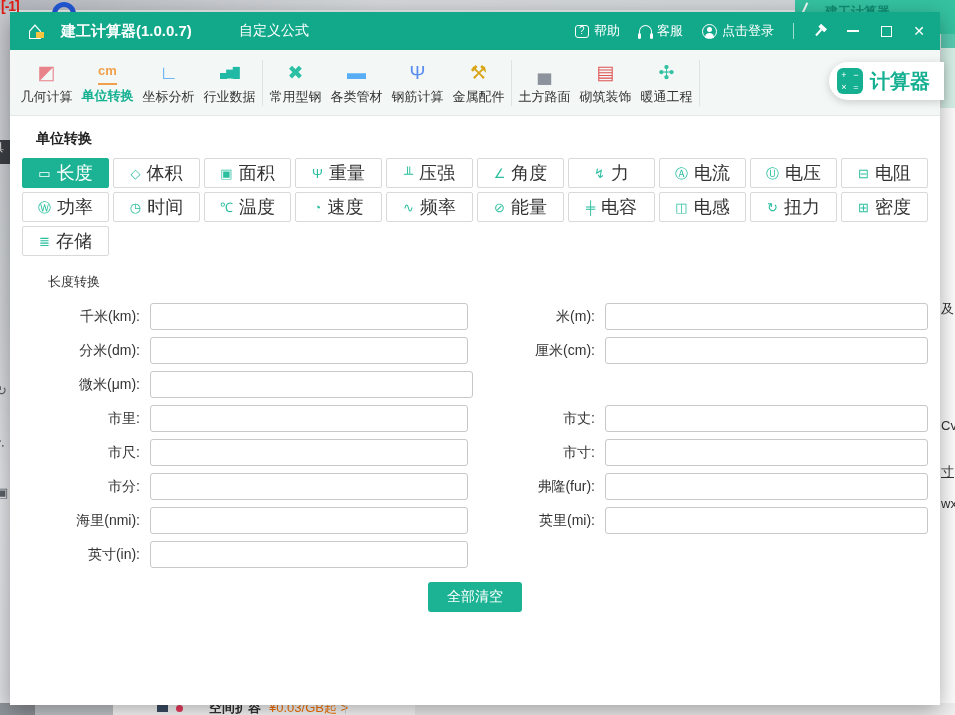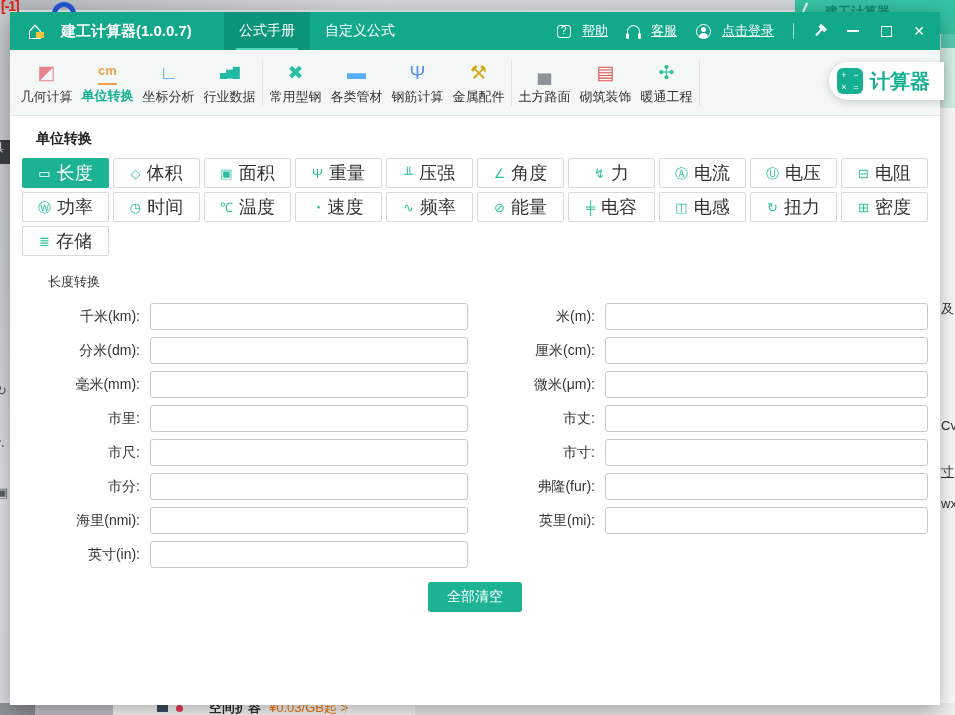--- a/index.html
+++ b/index.html
@@ -50,21 +50,21 @@
   .titlebar { height:38px; background:#12a98b; display:flex; align-items:center; color:#fff; }
   .app-icon { width:26px; height:24px; margin-left:17px; position:relative; flex:0 0 auto; }
   .app-icon::before { content:"⌂"; position:absolute; left:0; top:-4px; font-size:26px; color:#fff; font-weight:bold; }
   .app-icon::after { content:""; position:absolute; left:9px; top:13px; width:8px; height:6px; background:#f5c542; }
   .app-title { font-size:15px; font-weight:bold; margin-left:8px; }
   .tabs { display:flex; height:38px; margin-left:32px; }
   .tab { padding:0 15px; display:flex; align-items:center; font-size:14px; cursor:default; position:relative; }
   .tab.active { background:#0b9478; }
   .tab.active::after { content:""; position:absolute; left:12px; right:12px; bottom:0; height:2px; background:#55d6ba; }
   .tb-actions { margin-left:auto; display:flex; align-items:center; gap:7px; font-size:13px; }
-  .tb-action { display:flex; align-items:center; gap:11px; padding:0 6px;text-decoration:underline; }
+  .tb-action { display:flex; align-items:center; gap:5px; padding:0 6px; }
   .i-help { width:14px; height:13px; border:1.4px solid #fff; border-radius:3px; position:relative; }
   .i-help::before { content:"?"; position:absolute; left:3px; top:-1px; font-size:10px; color:#fff; }
   .i-headset { width:13px; height:10px; border:1.6px solid #fff; border-bottom:none; border-radius:7px 7px 0 0; position:relative; margin-top:-3px; }
   .i-headset::before,.i-headset::after { content:""; position:absolute; bottom:-4px; width:3px; height:6px; background:#fff; border-radius:2px; }
   .i-headset::before { left:-2px; } .i-headset::after { right:-2px; }
   .i-user { width:15px; height:15px; border:1.4px solid #fff; border-radius:50%; position:relative; }
   .i-user::before { content:""; position:absolute; left:4px; top:2px; width:5px; height:5px; border-radius:50%; background:#fff; }
   .i-user::after { content:""; position:absolute; left:2px; top:8px; width:9px; height:5px; border-radius:5px 5px 0 0; background:#fff; }
   .tb-sep { width:1px; height:16px; background:rgba(255,255,255,.6); margin:0 6px; }
   .win-btn { width:26px; height:26px; display:flex; align-items:center; justify-content:center; }
@@ -152,21 +152,20 @@
   </div>
   <div class="bb-div"></div>
 </div>
 
 <div class="window">
 
   <div class="titlebar">
     <div class="app-icon"></div>
     <div class="app-title">建工计算器(1.0.0.7)</div>
     <div class="tabs">
-      <div class="tab active">公式手册</div>
       <div class="tab">自定义公式</div>
     </div>
     <div class="tb-actions">
       <div class="tb-action">
         <span class="i-help"></span>
         <span>帮助</span>
       </div>
       <div class="tb-action">
         <span class="i-headset"></span>
         <span>客服</span>
@@ -356,24 +355,20 @@
           <div class="form-cell left">
             <label class="f-label">分米(dm):</label>
             <input class="f-input" type="text" style="">
           </div>
           <div class="form-cell right">
             <label class="f-label">厘米(cm):</label>
             <input class="f-input" type="text" style="">
           </div>
         </div>
         <div class="form-row">
-          <div class="form-cell left">
-            <label class="f-label">毫米(mm):</label>
-            <input class="f-input" type="text" style="">
-          </div>
           <div class="form-cell right">
             <label class="f-label">微米(μm):</label>
             <input class="f-input" type="text" style="">
           </div>
         </div>
         <div class="form-row">
           <div class="form-cell left">
             <label class="f-label">市里:</label>
             <input class="f-input" type="text" style="">
           </div>

